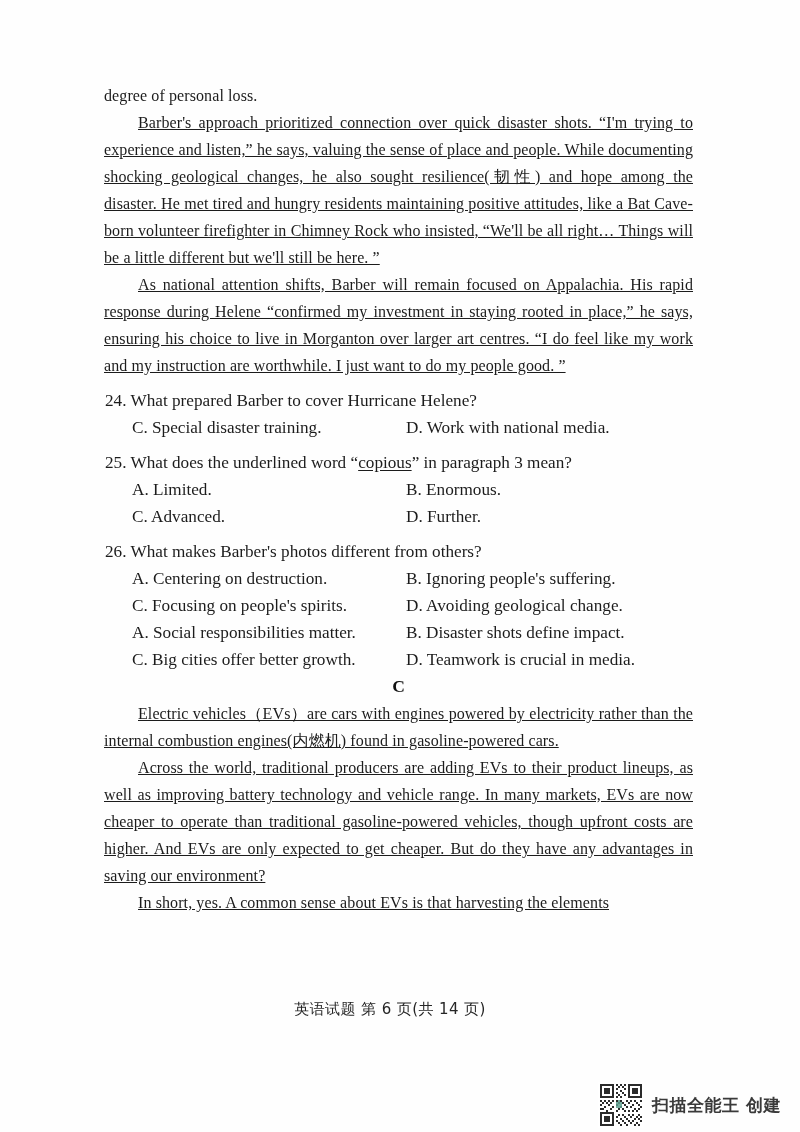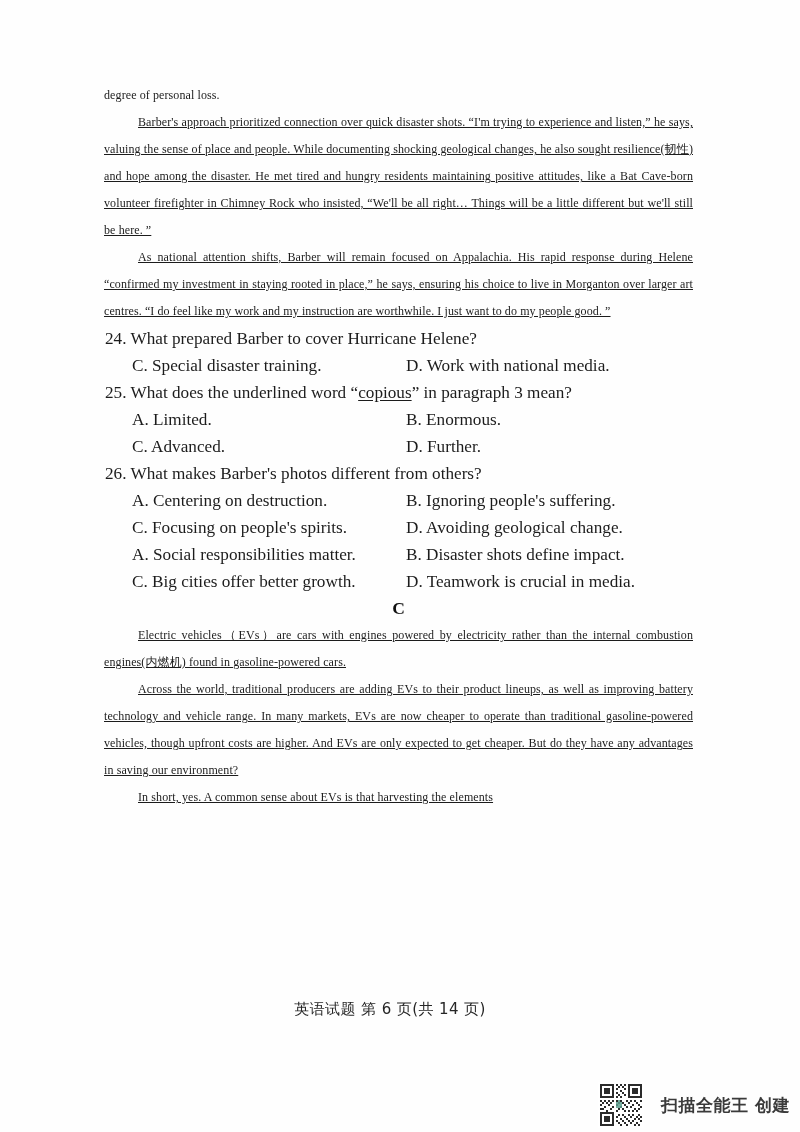--- a/index.html
+++ b/index.html
@@ -26,21 +26,21 @@
 
   .content {
     position: absolute;
     left: 104px;
     top: 82px;
     width: 589px;
   }
 
   
   .para {
-    font-size: 12px;
+    font-size: 16px;
     line-height: 27px;
     text-align: justify;
     text-justify: inter-word;
     margin: 0;
     color: #1c1c1c;
     letter-spacing: 0.1px;
   }
   .para.indent { text-indent: 34px; text-decoration: underline; }
   .para.cont { text-indent: 0; }
 
@@ -57,20 +57,21 @@
   .qline {
     font-size: 17.2px;
     line-height: 27px;
     margin: 0;
     white-space: nowrap;
     color: #1c1c1c;
   }
   .qnum-row {
     display: block;
     padding-left: 1px;
+    margin-top: 8px;
   }
   .opt-row {
     display: flex;
     padding-left: 28px;
     line-height: 27px;
   }
   .opt-a { width: 274px; flex: 0 0 274px; }
   .opt-b { flex: 1 1 auto; }
 
   u.ul { text-decoration: underline; text-underline-offset: 2px; }
@@ -102,21 +103,21 @@
     font-family: "DejaVu Sans", sans-serif;
   }
 
   
   .watermark {
     position: absolute;
     left: 598px;
     top: 1082px;
     display: flex;
     align-items: center;
-    gap: 17px;
+    gap: 8px;
   }
   .qr {
     width: 46px;
     height: 46px;
     position: relative;
     background: #ffffff;
   }
   .qr svg { display: block; }
   .wm-text {
     font-family: "DejaVu Sans", "Liberation Sans", sans-serif;

